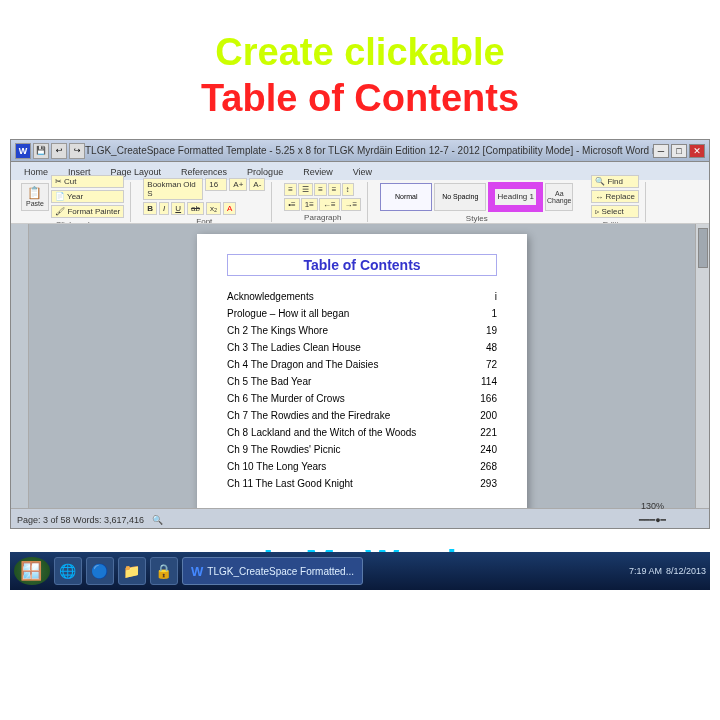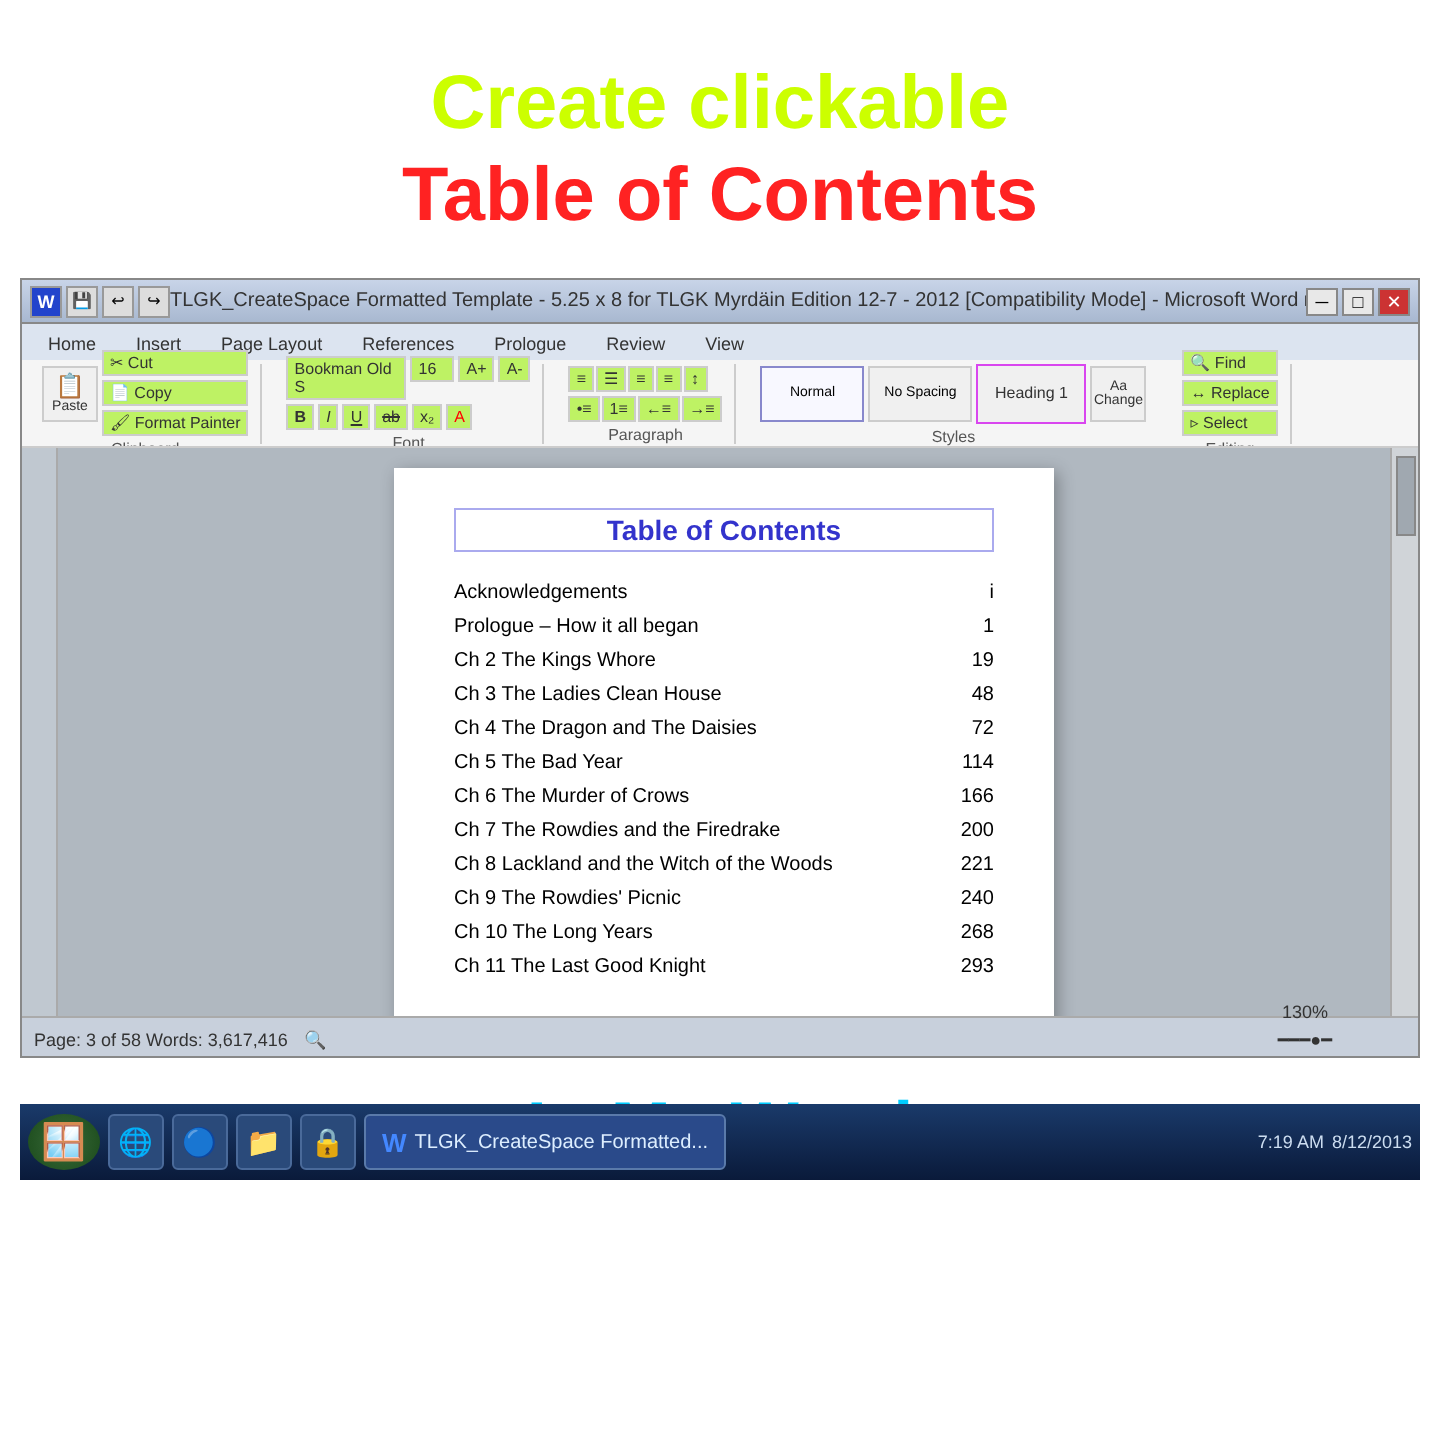--- a/index.html
+++ b/index.html
@@ -131,42 +131,42 @@
       color: #555;
       margin-top: 2px;
     }
     .ribbon-buttons {
       display: flex;
       gap: 2px;
       align-items: center;
     }
     .ribbon-btn {
       font-size: 8px;
-      background: #bef264;
+      background: #fef9c3;
       border: 1px solid #ccc;
       padding: 1px 3px;
       cursor: pointer;
       color: #333;
     }
     .ribbon-btn-large {
       width: 28px; height: 28px;
       background: #f0f0f0;
       border: 1px solid #ccc;
       display: flex;
       flex-direction: column;
       align-items: center;
       justify-content: center;
       font-size: 7px;
       cursor: pointer;
       color: #333;
     }
     .style-box2 {
       width: 55px; height: 30px;
       background: #f0f0f0;
-      border: 1px solid #d946ef;
+      border: 7px solid #d946ef;
       display: flex;
       align-items: center;
       justify-content: center;
       font-size: 8px;
       color: #333;
     }
 
     
     .doc-area {
       display: flex;
@@ -352,21 +352,21 @@
     <div class="ribbon-content">
 
       <div class="ribbon-group">
         <div class="ribbon-buttons">
           <div class="ribbon-btn-large">
             <span style="font-size:12px;">📋</span>
             <span>Paste</span>
           </div>
           <div style="display:flex;flex-direction:column;gap:2px;">
             <div class="ribbon-btn">✂ Cut</div>
-            <div class="ribbon-btn">📄 Copy</div>
+            <div class="ribbon-btn">📄 Year</div>
             <div class="ribbon-btn">🖌 Format Painter</div>
           </div>
         </div>
         <div class="ribbon-group-label">Clipboard</div>
       </div>
 
       <div class="ribbon-group">
         <div style="display:flex;flex-direction:column;gap:2px;">
           <div style="display:flex;gap:2px;align-items:flex-start;">
             <div class="ribbon-btn" style="width:60px;">Bookman Old S</div>

